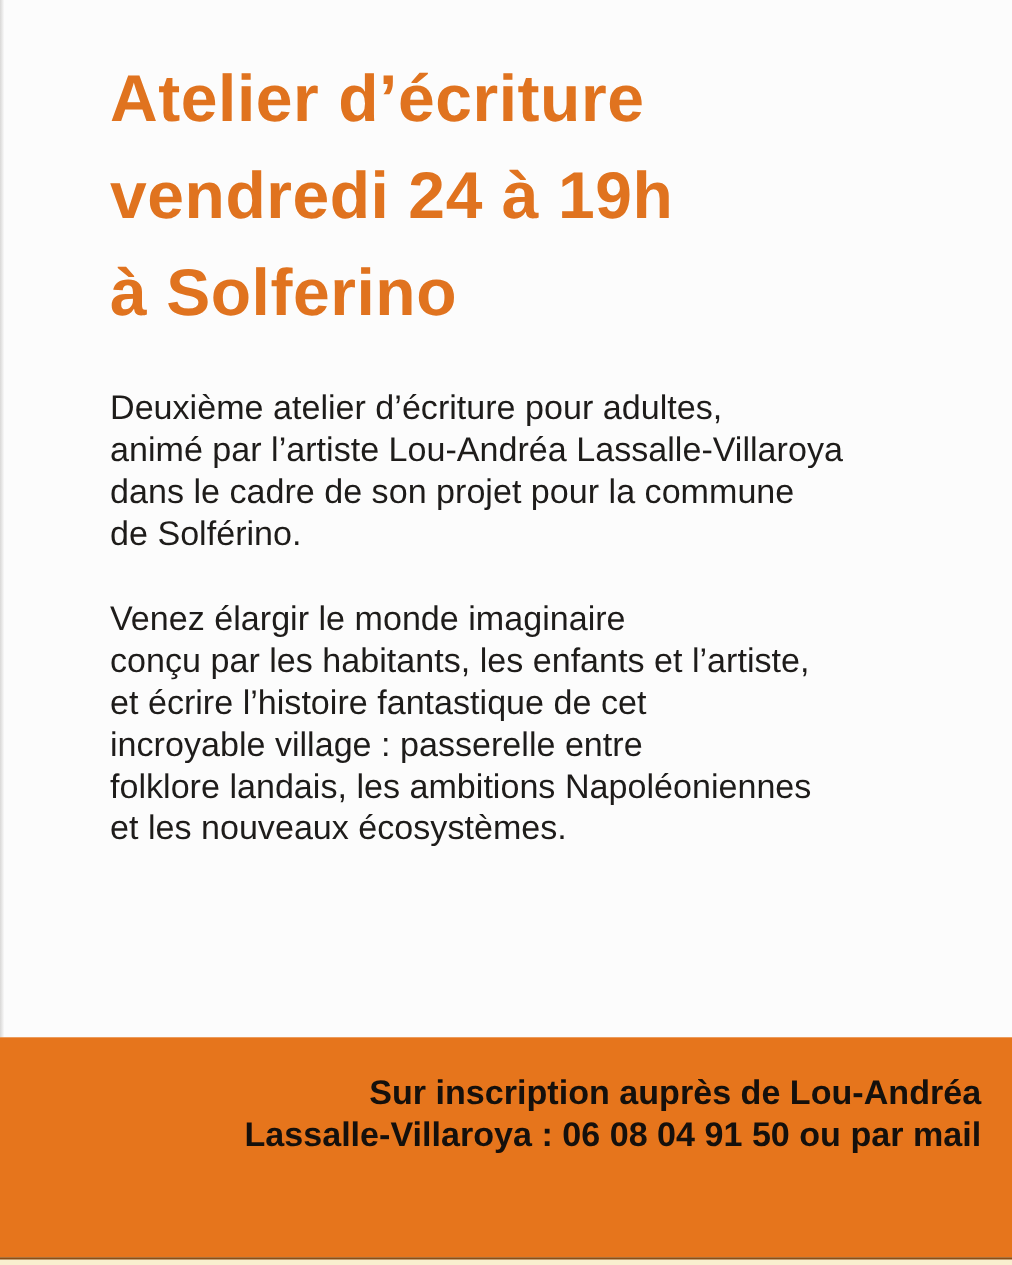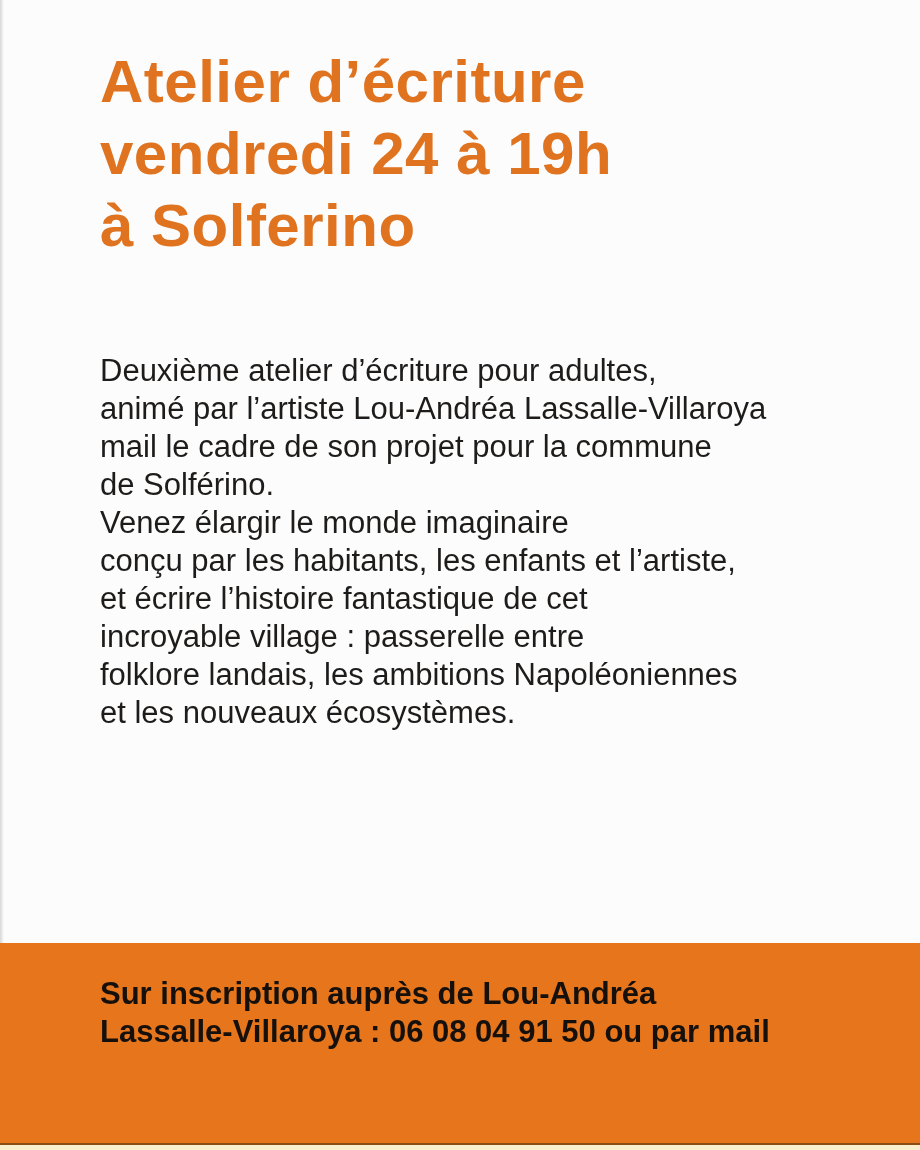--- a/index.html
+++ b/index.html
@@ -31,53 +31,55 @@
     left: 0; top: 0;
     width: 4px; height: 943px;
     background: linear-gradient(to right, rgba(90,85,80,0.22), rgba(90,85,80,0.0));
     pointer-events: none;
   }
   .headline {
     position: absolute;
     left: 100px;
     top: 46px;
     font-size: 60px;
-    line-height: 72px;
+    line-height: 88px;
     font-weight: 700;
     letter-spacing: 0.5px;
     color: var(--accent, #e0731f);
     white-space: pre-line;
   }
   .body-copy {
     position: absolute;
     left: 100px;
     top: 352px;
     width: 790px;
     color: var(--body-text, #1e1c1a);
     font-size: 31px;
     line-height: 38px;
     font-weight: 500;
   }
   .body-copy p {
     white-space: pre-line;
   }
   .body-copy p + p {
+    margin-top: 40px;
   }
   .banner {
     position: absolute;
     left: 0;
     bottom: 0;
     width: 920px;
     height: 207px;
     background: var(--banner, #e6751c);
-    padding: 32px 40px 0 100px;
+    padding: 32px 28px 0 100px;
     color: var(--footer-text, #15100c);
     font-size: 31px;
     line-height: 38px;
     font-weight: 700;
+    text-align: right;
   }
   .banner .contact-lines {
     white-space: pre-line;
   }
   .banner .email {
     font-style: italic;
     display: block;
   }
   .bottom-strip {
     position: absolute;
@@ -96,21 +98,21 @@
 
   <div class="edge-shadow"></div>
 
   <h1 class="headline">Atelier d’écriture
 vendredi 24 à 19h
 à Solferino</h1>
 
   <div class="body-copy">
     <p>Deuxième atelier d’écriture pour adultes,
 animé par l’artiste Lou-Andréa Lassalle-Villaroya
-mail le cadre de son projet pour la commune
+dans le cadre de son projet pour la commune
 de Solférino.</p>
     <p>Venez élargir le monde imaginaire
 conçu par les habitants, les enfants et l’artiste,
 et écrire l’histoire fantastique de cet
 incroyable village : passerelle entre
 folklore landais, les ambitions Napoléoniennes
 et les nouveaux écosystèmes.</p>
   </div>
 
   <footer class="banner">

